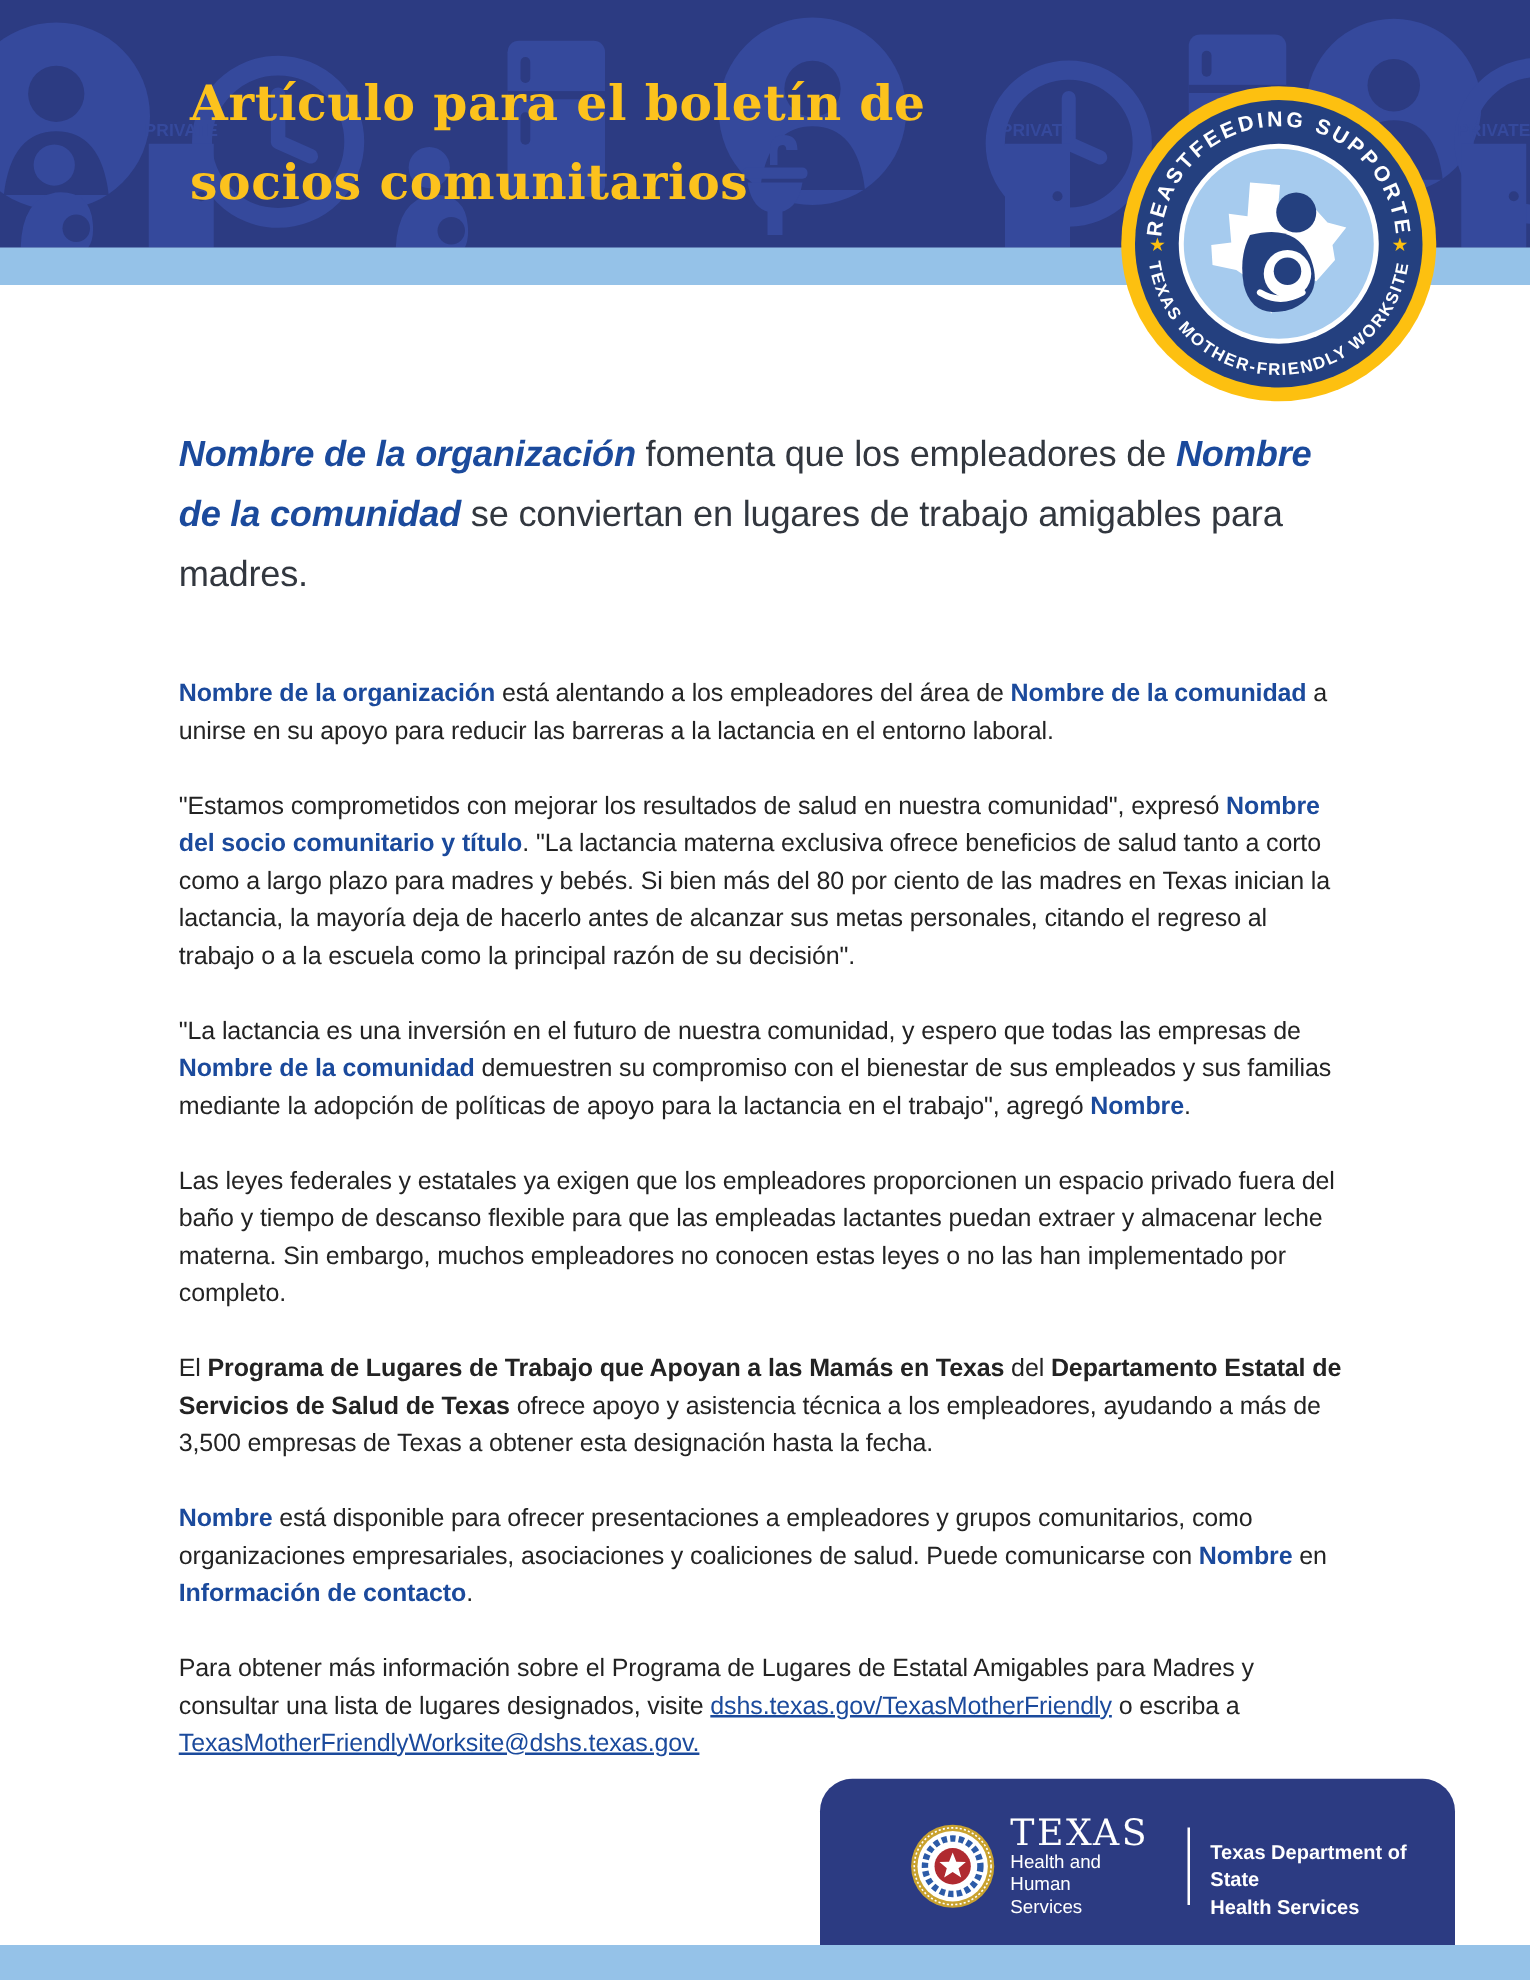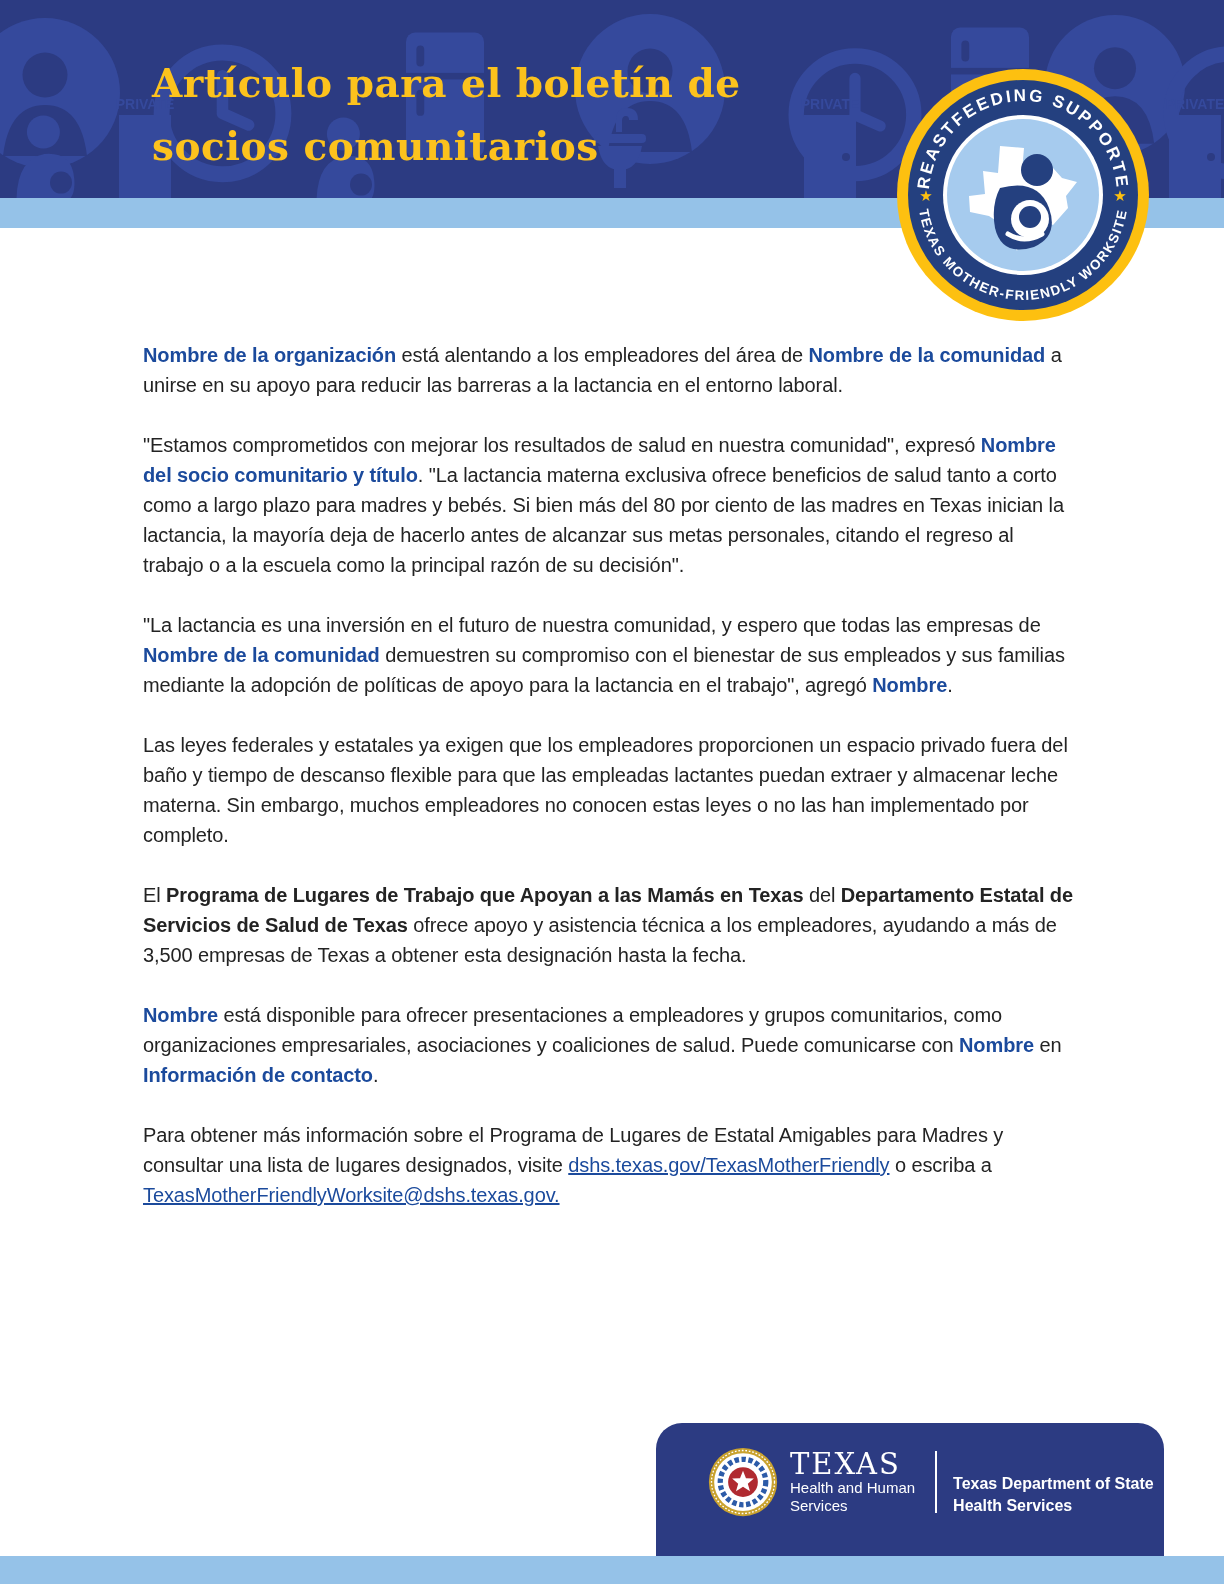--- a/index.html
+++ b/index.html
@@ -30,21 +30,21 @@
   .para{margin:0 4px 30px 0;font-size:20px;line-height:30px;color:#232323;letter-spacing:-.1px;}
   .seg-n{color:#232323;}
   .seg-b{color:#1b4a9c;font-weight:bold;}
   .seg-d{color:#232323;font-weight:bold;}
   .seg-l{color:#1b4a9c;text-decoration:underline;cursor:pointer;}
   
   .footer-box{
     position:absolute;left:656px;top:1423px;width:508px;height:133px;
     background:#2c3b82;border-radius:26px 26px 0 0;
   }
-  .footer-row{display:flex;align-items:center;padding:24px 0 0 52px;}
+  .footer-row{display:flex;align-items:center;padding:24px 0 0 72px;}
   .hhs{margin-left:12px;color:#ffffff;}
   .hhs .texas{font-family:"DejaVu Serif",serif;font-size:29px;line-height:30px;letter-spacing:2px;}
   .hhs .sub{font-size:15px;font-weight:normal;line-height:18px;}
   .vdiv{width:2px;height:62px;background:#ffffff;margin:0 16px 0 20px;}
   .dshs{color:#ffffff;font-size:16px;font-weight:bold;line-height:22px;margin-top:25px;}
   .bottom-strip{position:absolute;left:0;top:1556px;width:1224px;height:28px;background:#95c2e8;}
 </style>
 </head>
 <body>
 
@@ -143,20 +143,21 @@
       <textPath href="#arcTop" startOffset="50%" text-anchor="middle">BREASTFEEDING SUPPORTED</textPath>
     </text>
     <text font-size="13.5" font-weight="bold" fill="#ffffff" letter-spacing="1.5">
       <textPath href="#arcBottom" startOffset="50%" text-anchor="middle">TEXAS MOTHER-FRIENDLY WORKSITE</textPath>
     </text>
     <text x="30" y="133" font-size="15" text-anchor="middle" fill="#fdc010">★</text>
     <text x="224" y="133" font-size="15" text-anchor="middle" fill="#fdc010">★</text>
   </svg>
 
   <main class="article">
+    <h1 class="heading"><span class="seg-hb">Nombre de la organización</span><span class="seg-hn"> fomenta que los empleadores de </span><span class="seg-hb">Nombre de la comunidad</span><span class="seg-hn"> se conviertan en lugares de trabajo amigables para madres.</span></h1>
 
     <p class="para"><span class="seg-b">Nombre de la organización</span><span class="seg-n"> está alentando a los empleadores del área de </span><span class="seg-b">Nombre de la comunidad</span><span class="seg-n"> a unirse en su apoyo para reducir las barreras a la lactancia en el entorno laboral.</span></p>
     <p class="para"><span class="seg-n">"Estamos comprometidos con mejorar los resultados de salud en nuestra comunidad", expresó </span><span class="seg-b">Nombre del socio comunitario y título</span><span class="seg-n">. "La lactancia materna exclusiva ofrece beneficios de salud tanto a corto como a largo plazo para madres y bebés. Si bien más del 80 por ciento de las madres en Texas inician la lactancia, la mayoría deja de hacerlo antes de alcanzar sus metas personales, citando el regreso al trabajo o a la escuela como la principal razón de su decisión".</span></p>
     <p class="para"><span class="seg-n">"La lactancia es una inversión en el futuro de nuestra comunidad, y espero que todas las empresas de </span><span class="seg-b">Nombre de la comunidad</span><span class="seg-n"> demuestren su compromiso con el bienestar de sus empleados y sus familias mediante la adopción de políticas de apoyo para la lactancia en el trabajo", agregó </span><span class="seg-b">Nombre</span><span class="seg-n">.</span></p>
     <p class="para"><span class="seg-n">Las leyes federales y estatales ya exigen que los empleadores proporcionen un espacio privado fuera del baño y tiempo de descanso flexible para que las empleadas lactantes puedan extraer y almacenar leche materna. Sin embargo, muchos empleadores no conocen estas leyes o no las han implementado por completo.</span></p>
     <p class="para"><span class="seg-n">El </span><span class="seg-d">Programa de Lugares de Trabajo que Apoyan a las Mamás en Texas</span><span class="seg-n"> del </span><span class="seg-d">Departamento Estatal de Servicios de Salud de Texas</span><span class="seg-n"> ofrece apoyo y asistencia técnica a los empleadores, ayudando a más de 3,500 empresas de Texas a obtener esta designación hasta la fecha.</span></p>
     <p class="para"><span class="seg-b">Nombre</span><span class="seg-n"> está disponible para ofrecer presentaciones a empleadores y grupos comunitarios, como organizaciones empresariales, asociaciones y coaliciones de salud. Puede comunicarse con </span><span class="seg-b">Nombre</span><span class="seg-n"> en </span><span class="seg-b">Información de contacto</span><span class="seg-n">.</span></p>
     <p class="para"><span class="seg-n">Para obtener más información sobre el Programa de Lugares de Estatal Amigables para Madres y consultar una lista de lugares designados, visite </span><a class="seg-l">dshs.texas.gov/TexasMotherFriendly</a><span class="seg-n"> o escriba a </span><a class="seg-l">TexasMotherFriendlyWorksite@dshs.texas.gov.</a></p>
   </main>
 

